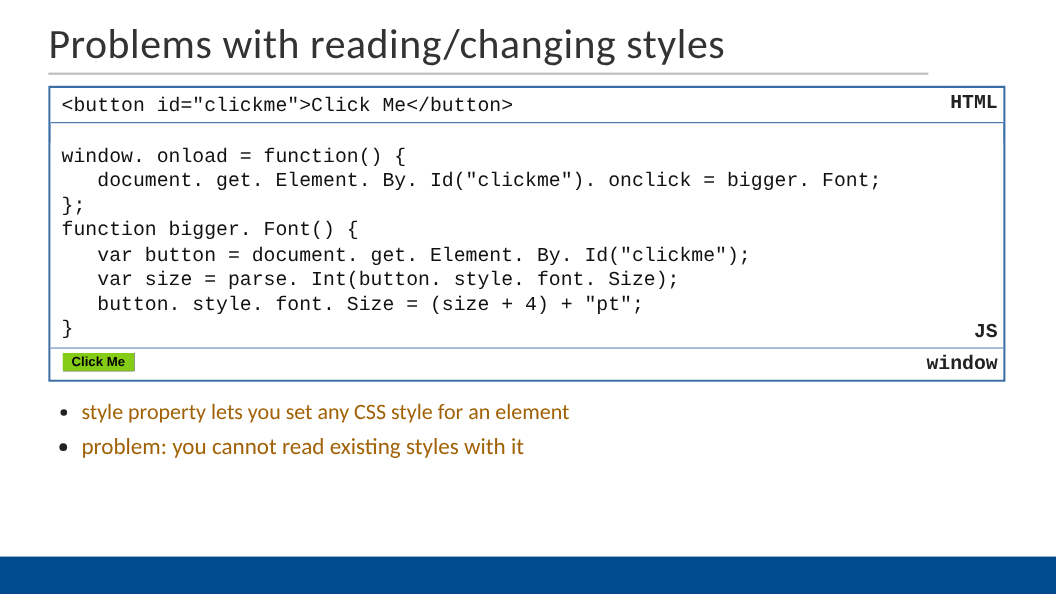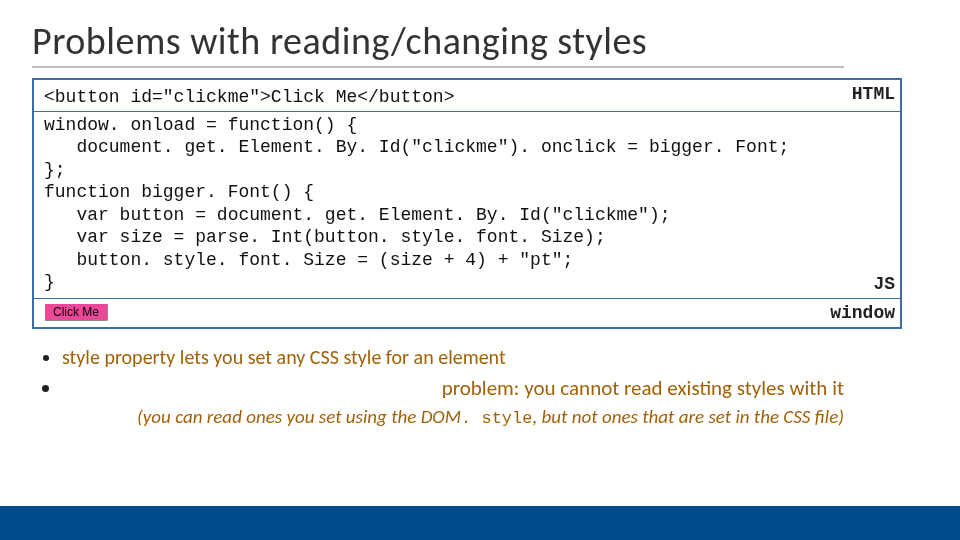--- a/index.html
+++ b/index.html
@@ -1,34 +1,34 @@
 <!DOCTYPE html>
 <html><head>
 <meta charset="utf-8">
 <style>
   * { box-sizing: border-box; margin: 0; padding: 0; }
   html, body { width: 960px; height: 540px; background: #fff; font-family: "Segoe UI", Calibri, Arial, sans-serif; color: #222; }
-  .slide { position: relative; width: 888px; height: 540px; padding: 18px 44px 0 32px; }
+  .slide { position: relative; width: 888px; height: 540px; padding: 18px 44px 0 44px; }
   .title { font-size: 38px; font-weight: 300; color: #333; letter-spacing: 0.5px; }
   .title-rule { margin-top: 2px; border: none; border-top: 2px solid #bfbfbf; }
   .codebox { margin-top: 10px; border: 2px solid #3b6ea5; width: 870px; }
   .row { position: relative; border-bottom: 1px solid #3b6ea5; padding: 6px 10px 4px 10px; background: #fff; }
   .row:last-child { border-bottom: none; }
   .tag { position: absolute; right: 5px; font-family: "Courier New", monospace; font-weight: bold; font-size: 18px; }
   .tag.top { top: 4px; }
   .tag.bot { bottom: 4px; }
   .code { font-family: "Courier New", monospace; font-size: 18px; line-height: 1.25; white-space: pre; color: #111; }
   .row.html { padding-bottom: 2px; }
-  .row.js   { padding-top: 2px; }
+  .row.js   { padding-top: 2px; margin-top: 18px; }
   .row.output { min-height: 28px; padding: 2px 10px; }
-  .winbtn { display: inline-block; font-family: Tahoma, Arial, sans-serif; font-size: 12px; padding: 1px 8px; background: #ec4899; border: 1px solid #888; border-top-color:#fff; border-left-color:#fff; border-radius: 2px; color:#000; }
+  .winbtn { display: inline-block; font-family: Tahoma, Arial, sans-serif; font-size: 12px; padding: 1px 8px; background: #84cc16; border: 1px solid #888; border-top-color:#fff; border-left-color:#fff; border-radius: 2px; color:#000;font-weight:bold; }
   .bullets { margin-top: 16px; padding-left: 30px; font-size: 20px; color: #a16207; }
   .bullets li { margin-bottom: 6px; list-style: disc; }
   .bullets li::marker { color: #222; }
-  .b2 { font-size: 21px; text-align: right; }
+  .b2 { font-size: 21px; }
   .sub { font-style: italic; font-size: 19px; margin-left: 0; margin-top:4px; display:block; }
   .mono { font-family: "Courier New", monospace; font-style: normal; font-size: 17px; }
   .footer { position: absolute; left: 0; bottom: 0; width: 960px; height: 34px; background: #004a8e; }
 </style>
 </head>
 <body>
 
 <div class="slide">
   <div class="title">Problems with reading/changing styles</div>
   <hr class="title-rule">
@@ -52,20 +52,17 @@
     <div class="row output">
       <span class="winbtn">Click Me</span>
       <span class="tag bot">window</span>
     </div>
   </div>
 
   <ul class="bullets">
     <li>style property lets you set any CSS style for an element</li>
     <li class="b2">
       <span>problem: you cannot read existing styles with it</span>
-      <span class="sub">
-        <span>(you can read ones you set using the DOM</span><span class="mono">. style</span><span>, but not ones that are set in the CSS file)</span>
-      </span>
     </li>
   </ul>
 
   <div class="footer"></div>
 </div>
 
 </body></html>

